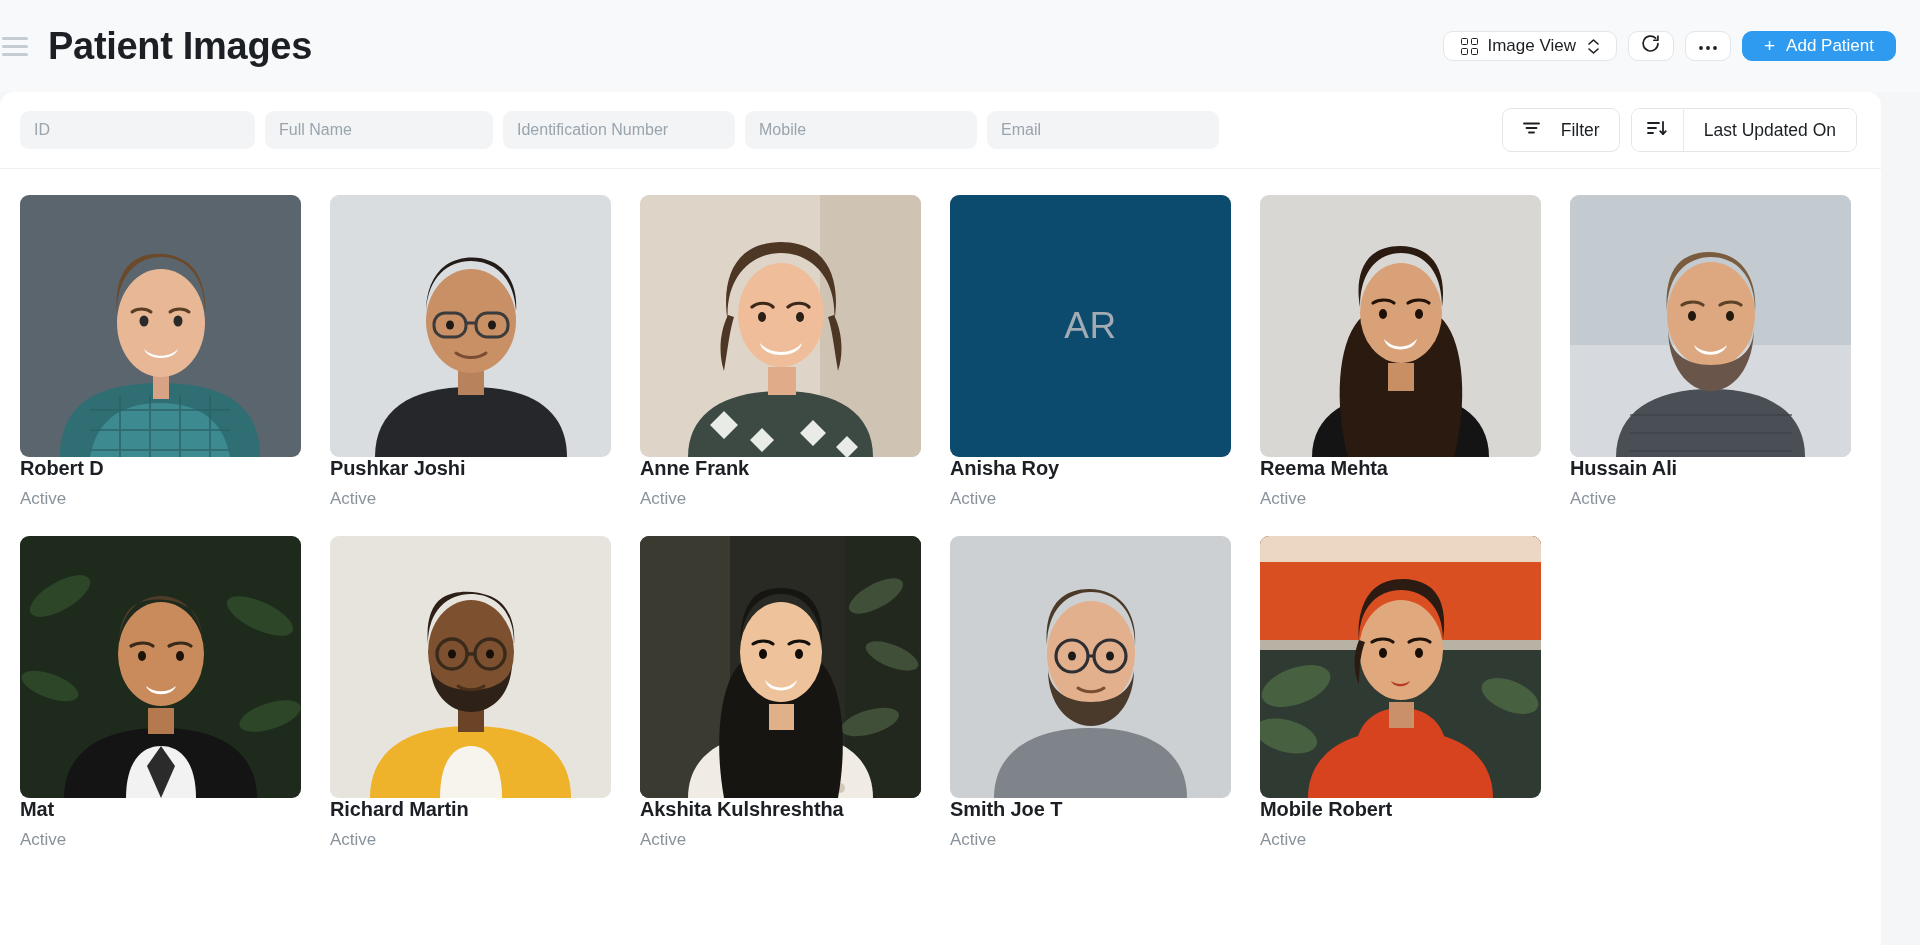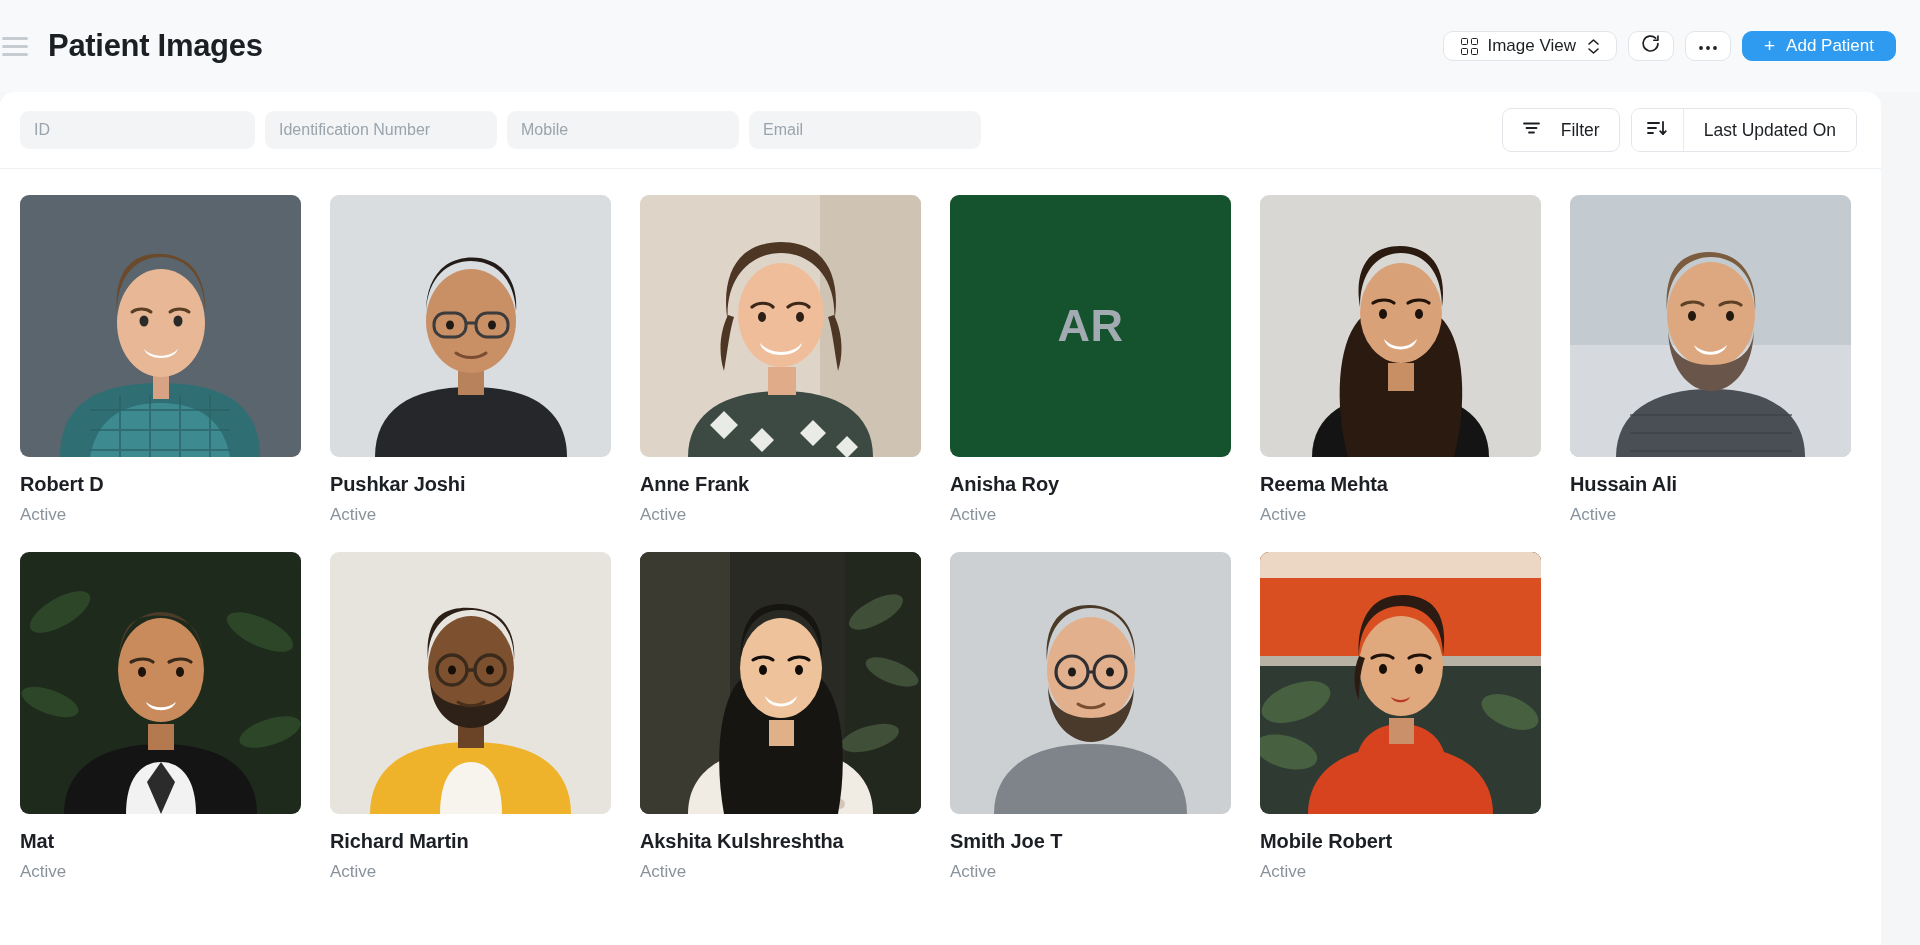--- a/index.html
+++ b/index.html
@@ -39,21 +39,21 @@
     cursor: pointer;
   }
   .hamburger span {
     display: block;
     width: 26px;
     height: 3px;
     border-radius: 2px;
     background: #c5ccd3;
   }
   .page-title {
-    font-size: 31px;
+    font-size: 38px;
     font-weight: 700;
     color: #1c2024;
     letter-spacing: -0.3px;
     white-space: nowrap;
   }
   .header-right {
     margin-left: auto;
     display: flex;
     align-items: center;
     gap: 11px;
@@ -203,28 +203,27 @@
     position: relative;
     background: #f3f5f6;
   }
   .thumb svg { display: block; width: 100%; height: 100%; }
   .initials {
     width: 100%;
     height: 100%;
     display: flex;
     align-items: center;
     justify-content: center;
-    font-size: 45px;
+    font-size: 37px;
     color: #a3abb2;
-    font-weight: 700;
+    font-weight: 400;
     letter-spacing: 0.5px;
-    background: #14532d;
+    background: #0c4a6e;
   }
   .card-name {
-    margin-top: 16px;
     font-size: 20px;
     font-weight: 700;
     color: #1c2024;
     letter-spacing: -0.1px;
     white-space: nowrap;
     overflow: hidden;
     text-overflow: ellipsis;
   }
   .card-status {
     margin-top: 9px;
@@ -287,20 +286,21 @@
       <span class="plus">+</span>
       <span>Add Patient</span>
     </div>
   </div>
 </div>
 
 <div class="panel">
 
   <div class="filter-bar">
     <input class="finput w-id" placeholder="ID" style="">
+    <input class="finput w-name" placeholder="Full Name" style="">
     <input class="finput w-idn" placeholder="Identification Number" style="">
     <input class="finput w-mob" placeholder="Mobile" style="">
     <input class="finput w-mail" placeholder="Email" style="">
 
     <div class="filter-actions">
       <div class="btn btn-filter">
         <span>
           <svg width="19" height="16" viewBox="0 0 19 16" fill="none" stroke="#1c2024" stroke-width="1.8" stroke-linecap="round">
             <line x1="2" y1="3.5" x2="17" y2="3.5"></line>
             <line x1="4.5" y1="8" x2="14.5" y2="8"></line>

